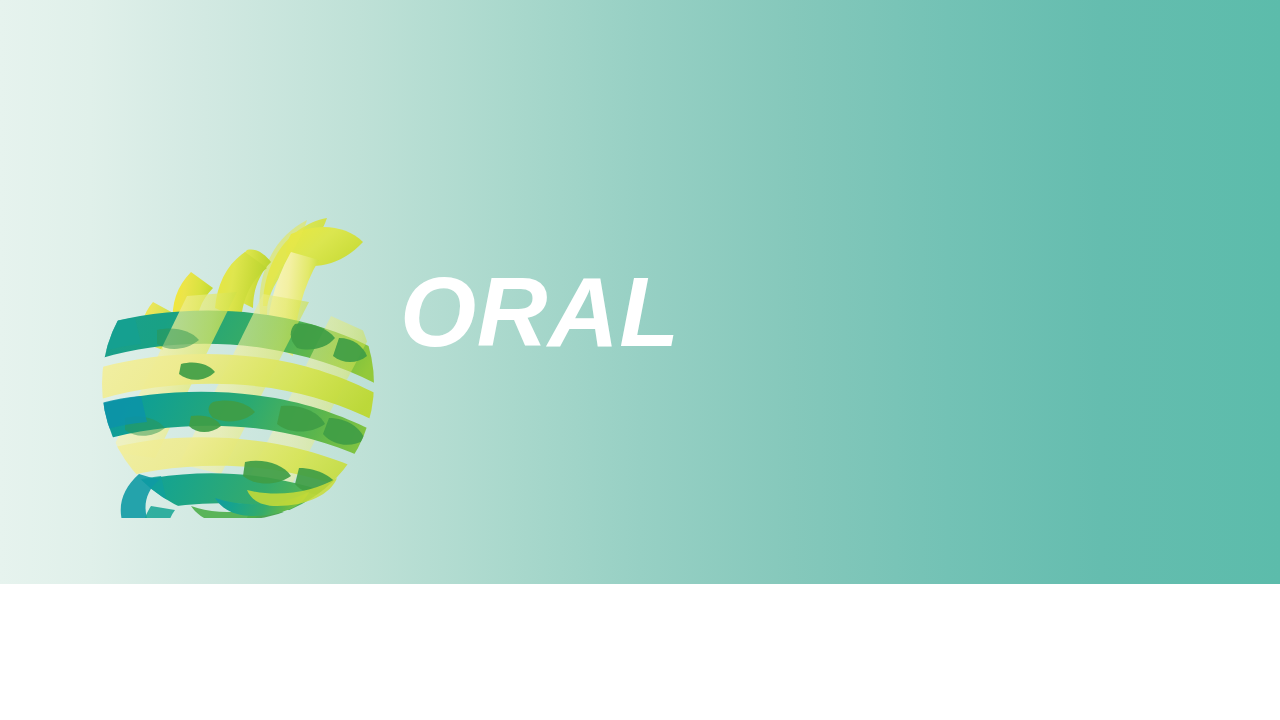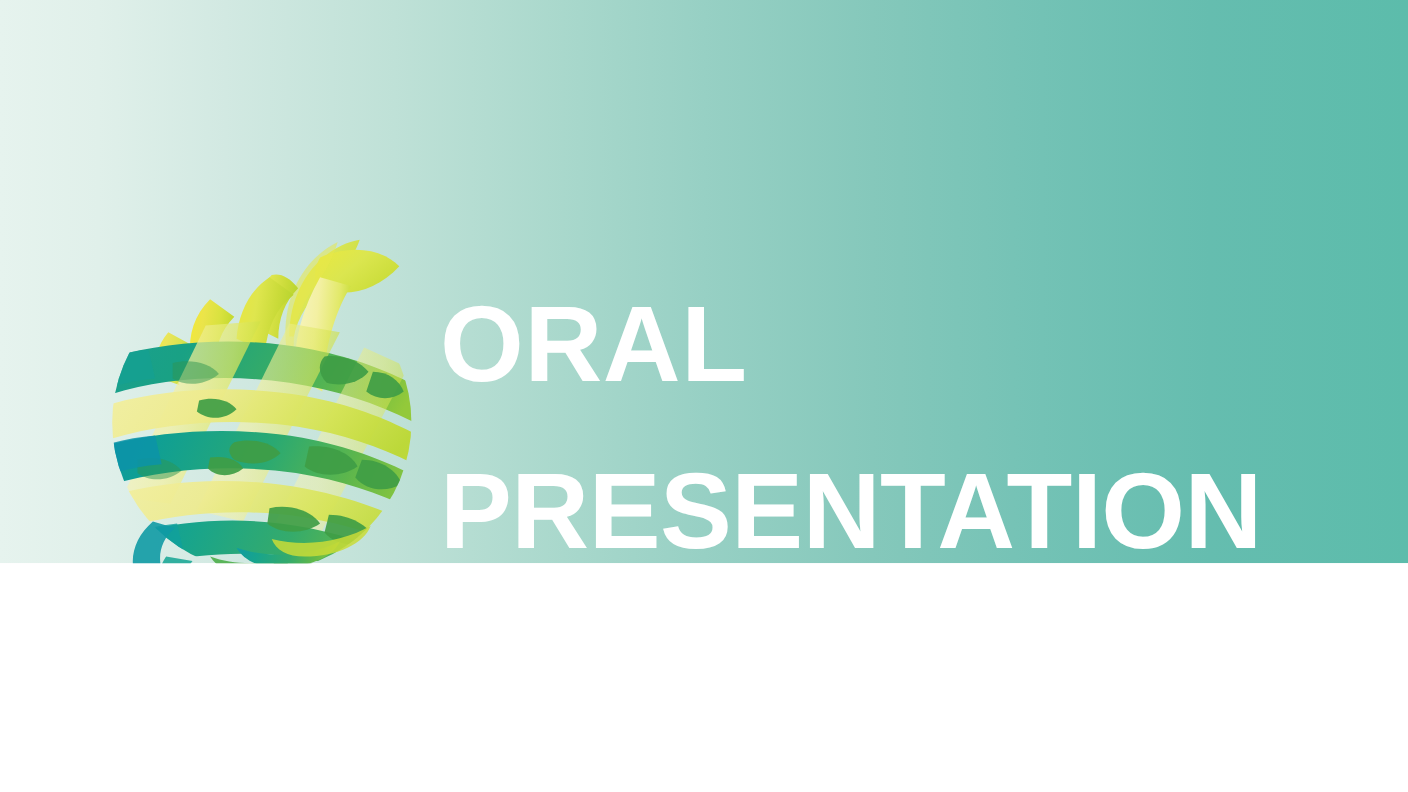--- a/index.html
+++ b/index.html
@@ -4,23 +4,24 @@
 <title>Oral Presentation Slide</title>
 <style>
   html, body {
     margin: 0;
     padding: 0;
     background: #ffffff;
   }
   #slide {
     position: relative;
     width: 1280px;
-    height: 512px;
+    height: 584px;
     overflow: hidden;
     font-family: "Liberation Sans", sans-serif;
+    font-style: italic;
   }
   #slide-bg {
     position: absolute;
     inset: 0;
     background: linear-gradient(90deg,
         #e6f3ee 0%,
         #e0f0ea 7%,
         #d2e9e2 16%,
         #bfe1d7 28%,
         #a9d8cc 40%,
@@ -190,16 +191,15 @@
         <path d="M56 300 C48 312 46 324 50 336 L74 330 C72 320 74 312 80 304 Z" fill="#14a593" opacity="0.85"></path>
         <path d="M96 300 C118 308 146 308 170 300 C166 312 152 318 134 318 C118 318 104 312 96 300 Z" fill="#4cae4a" opacity="0.9"></path>
         <path d="M120 292 C150 302 186 300 214 286 C208 300 186 310 158 310 C138 310 126 302 120 292 Z" fill="url(#gTeal3)"></path>
         <path d="M152 284 C184 292 218 286 242 272 C236 288 212 300 182 300 C166 300 156 294 152 284 Z" fill="#c9dc37" opacity="0.85"></path>
       </g>
     </svg>
   </div>
 
   <div id="title-block">
     <div class="title-line line-1">ORAL</div>
-    <div class="title-line line-2">PRESENTATION</div>
   </div>
 
 </div>
 
 </body></html>

